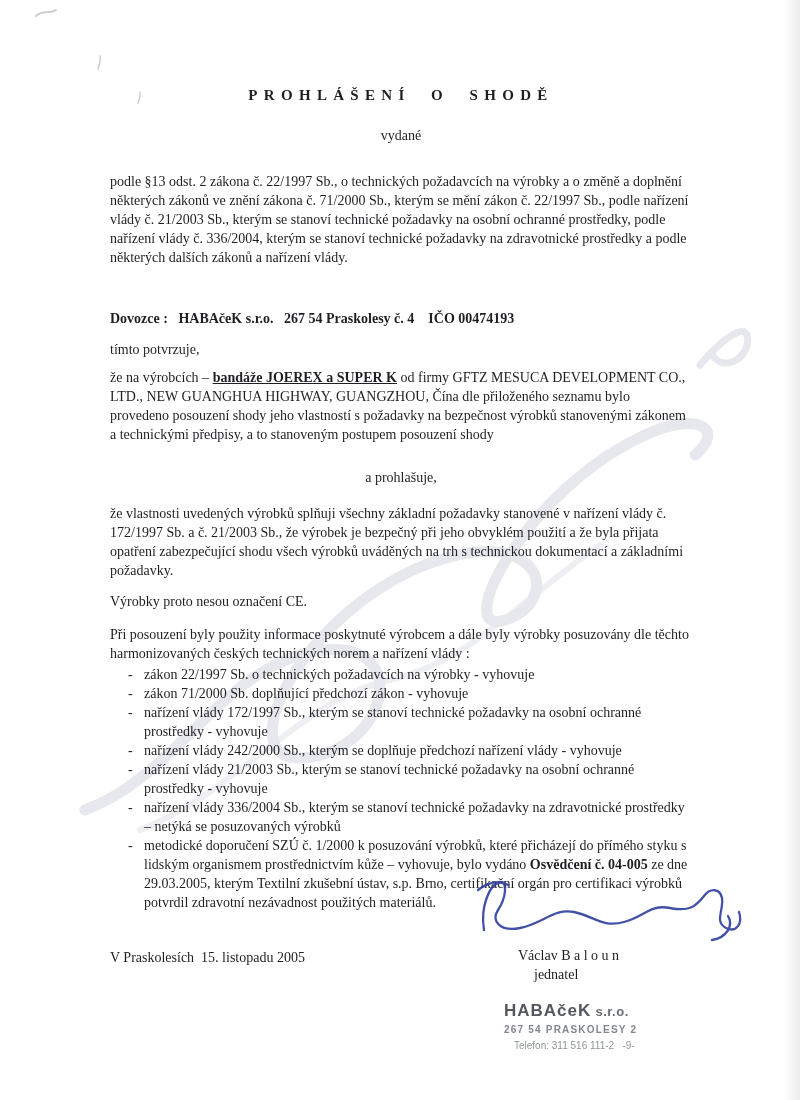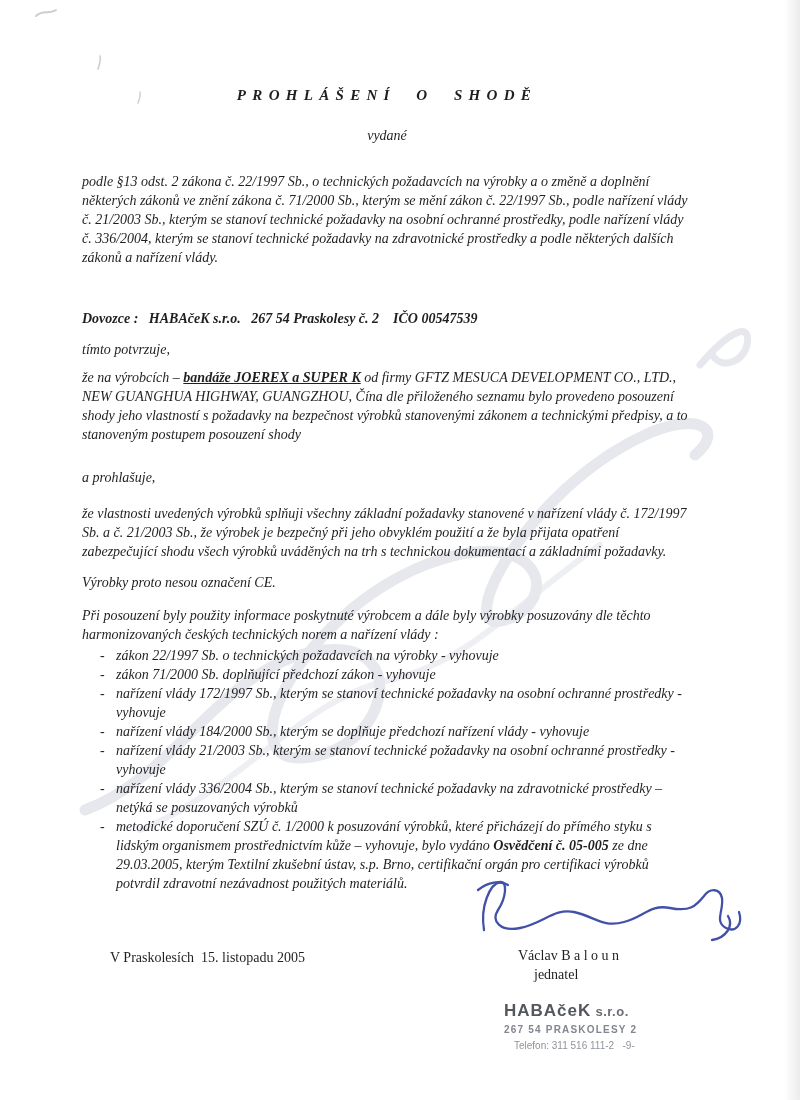--- a/index.html
+++ b/index.html
@@ -15,42 +15,41 @@
   .watermark {
     position: absolute;
     left: 0; top: 0;
     width: 800px; height: 1100px;
     pointer-events: none;
     z-index: 0;
   }
   .content {
     position: relative;
     z-index: 1;
-    padding: 86px 108px 0 82px;
+    padding: 86px 108px 0 110px;
     font-size: 14px;
     line-height: 19px;
-    font-style: italic;
   }
   p { margin: 0; }
   .title {
     font-size: 15px;
     font-weight: 700;
     text-align: center;
     letter-spacing: 0.42em;
     word-spacing: 0.7em;
     margin: 0 0 21px 0;
   }
   .subtitle { text-align: center; margin: 0 0 27px 0; }
   .legal { margin: 0 0 42px 0; text-align: left; }
   .importer { font-weight: 700; margin: 0 0 12px 0; }
   .keep-spaces { white-space: pre-wrap; }
   .confirms { margin: 0 0 9px 0; }
   .products { margin: 0 0 24px 0; }
   .bold-underline { font-weight: 700; text-decoration: underline; }
-  .declares { margin: 0 0 17px 0; }
+  .declares { margin: 0 0 17px 0; text-align: center; }
   .compliance { margin: 0 0 7px 0; }
   .ce { margin: 12px 0 14px 0; }
   .assess-intro { margin: 0 0 1px 0; }
   .assess-list {
     list-style: none;
     margin: 2px 0 0 0;
     padding: 0 0 0 18px;
   }
   .assess-list li {
     position: relative;
@@ -125,42 +124,42 @@
       <path d="M140,92 C141,96 139,100 138,103" stroke-width="1.4"></path>
     </g>
   </svg>
 
   <div class="content">
     <h1 class="title">PROHLÁŠENÍ O SHODĚ</h1>
     <p class="subtitle">vydané</p>
 
     <p class="legal">podle §13 odst. 2 zákona č. 22/1997 Sb., o technických požadavcích na výrobky a o změně a doplnění některých zákonů ve znění zákona č. 71/2000 Sb., kterým se mění zákon č. 22/1997 Sb., podle nařízení vlády č. 21/2003 Sb., kterým se stanoví technické požadavky na osobní ochranné prostředky, podle nařízení vlády č. 336/2004, kterým se stanoví technické požadavky na zdravotnické prostředky a podle některých dalších zákonů a nařízení vlády.</p>
 
-    <p class="importer keep-spaces">Dovozce :   HABAčeK s.r.o.   267 54 Praskolesy č. 2    IČO 00547539</p>
+    <p class="importer keep-spaces">Dovozce :   HABAčeK s.r.o.   267 54 Praskolesy č. 4    IČO 00474193</p>
 
     <p class="confirms">tímto potvrzuje,</p>
 
     <p class="products"><span>že na výrobcích – </span><span class="bold-underline">bandáže JOEREX a SUPER K</span><span>  od firmy  GFTZ MESUCA DEVELOPMENT CO., LTD., NEW GUANGHUA HIGHWAY, GUANGZHOU, Čína dle přiloženého seznamu bylo provedeno posouzení shody jeho vlastností s požadavky na bezpečnost výrobků stanovenými zákonem a technickými předpisy, a to stanoveným postupem posouzení shody</span></p>
 
     <p class="declares">a prohlašuje,</p>
 
     <p class="compliance">že vlastnosti uvedených výrobků splňuji všechny základní požadavky stanovené v nařízení vlády č. 172/1997 Sb. a č. 21/2003 Sb., že výrobek je bezpečný při jeho obvyklém použití a že byla přijata opatření zabezpečující shodu všech výrobků uváděných na trh s technickou dokumentací a základními požadavky.</p>
 
     <p class="ce">Výrobky proto nesou označení CE.</p>
 
     <p class="assess-intro">Při posouzení byly použity informace poskytnuté výrobcem a dále byly výrobky posuzovány dle těchto  harmonizovaných českých technických norem a nařízení vlády :</p>
 
     <ul class="assess-list">
       <li>zákon 22/1997 Sb. o technických požadavcích na výrobky - vyhovuje</li>
       <li>zákon 71/2000 Sb. doplňující předchozí zákon - vyhovuje</li>
       <li>nařízení vlády 172/1997 Sb., kterým se stanoví technické požadavky na osobní ochranné prostředky - vyhovuje</li>
-      <li>nařízení vlády 184/2000 Sb., kterým se doplňuje předchozí nařízení vlády - vyhovuje</li>
+      <li>nařízení vlády 242/2000 Sb., kterým se doplňuje předchozí nařízení vlády - vyhovuje</li>
       <li>nařízení vlády 21/2003 Sb., kterým se stanoví technické požadavky na osobní ochranné prostředky - vyhovuje</li>
       <li>nařízení vlády 336/2004 Sb., kterým se stanoví technické požadavky na zdravotnické prostředky – netýká se posuzovaných výrobků</li>
-      <li><span>metodické doporučení SZÚ č. 1/2000 k posuzování výrobků, které přicházejí do přímého styku s lidským organismem prostřednictvím kůže – vyhovuje, bylo vydáno </span><strong>Osvědčení č. 05-005</strong><span> ze dne 29.03.2005, kterým Textilní zkušební ústav, s.p. Brno, certifikační orgán pro certifikaci výrobků  potvrdil zdravotní nezávadnost použitých materiálů.</span></li>
+      <li><span>metodické doporučení SZÚ č. 1/2000 k posuzování výrobků, které přicházejí do přímého styku s lidským organismem prostřednictvím kůže – vyhovuje, bylo vydáno </span><strong>Osvědčení č. 04-005</strong><span> ze dne 29.03.2005, kterým Textilní zkušební ústav, s.p. Brno, certifikační orgán pro certifikaci výrobků  potvrdil zdravotní nezávadnost použitých materiálů.</span></li>
     </ul>
   </div>
 
   <p class="date keep-spaces">V Praskolesích  15. listopadu 2005</p>
 
   <div class="sig-block">
     <svg class="scribble" viewBox="0 0 300 74" xmlns="http://www.w3.org/2000/svg">
       <g fill="none" stroke="#2e3e9f" stroke-width="2.3" stroke-linecap="round" opacity="0.9">
         <path d="M34,18 C44,10 56,8 64,13"></path>
         <path d="M40,58 C36,34 46,12 56,10 C64,9 62,26 54,38 C47,49 56,60 76,56 C100,51 110,36 130,40 C150,44 158,56 180,50 C200,45 206,32 226,36 C246,40 252,34 260,24 C266,16 276,16 278,26 C280,38 270,50 282,56 C292,61 299,52 295,40"></path>

